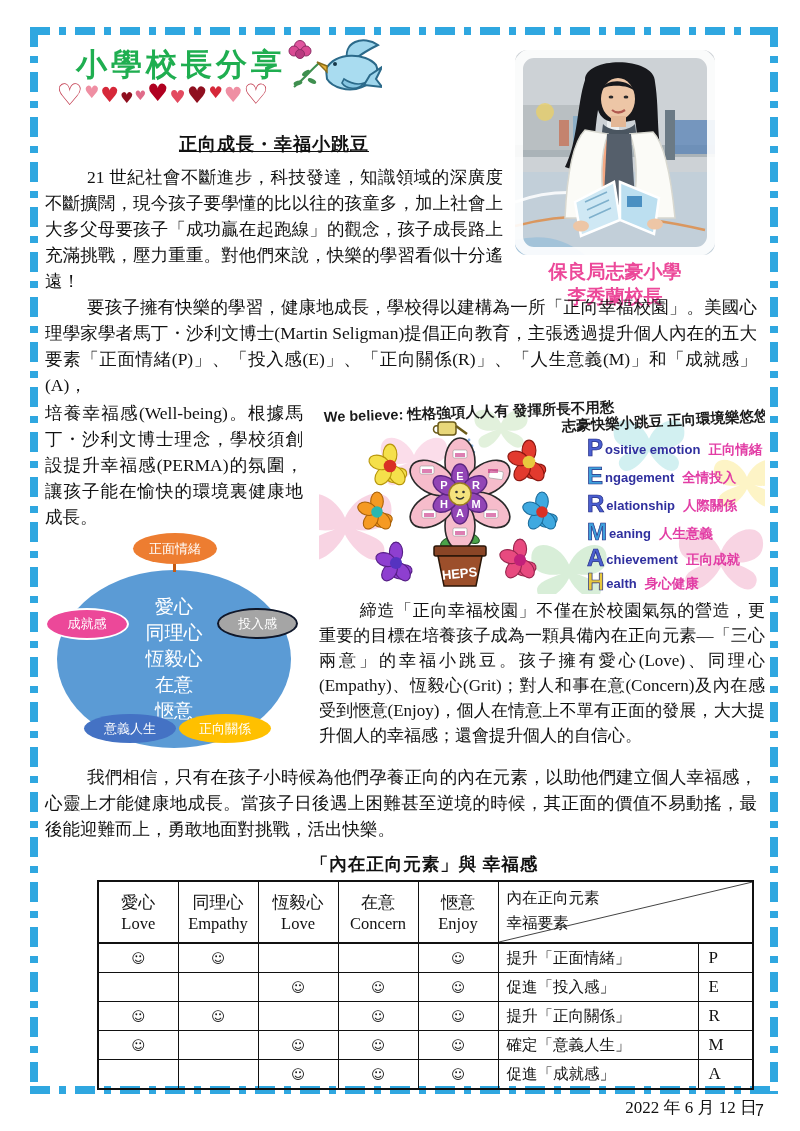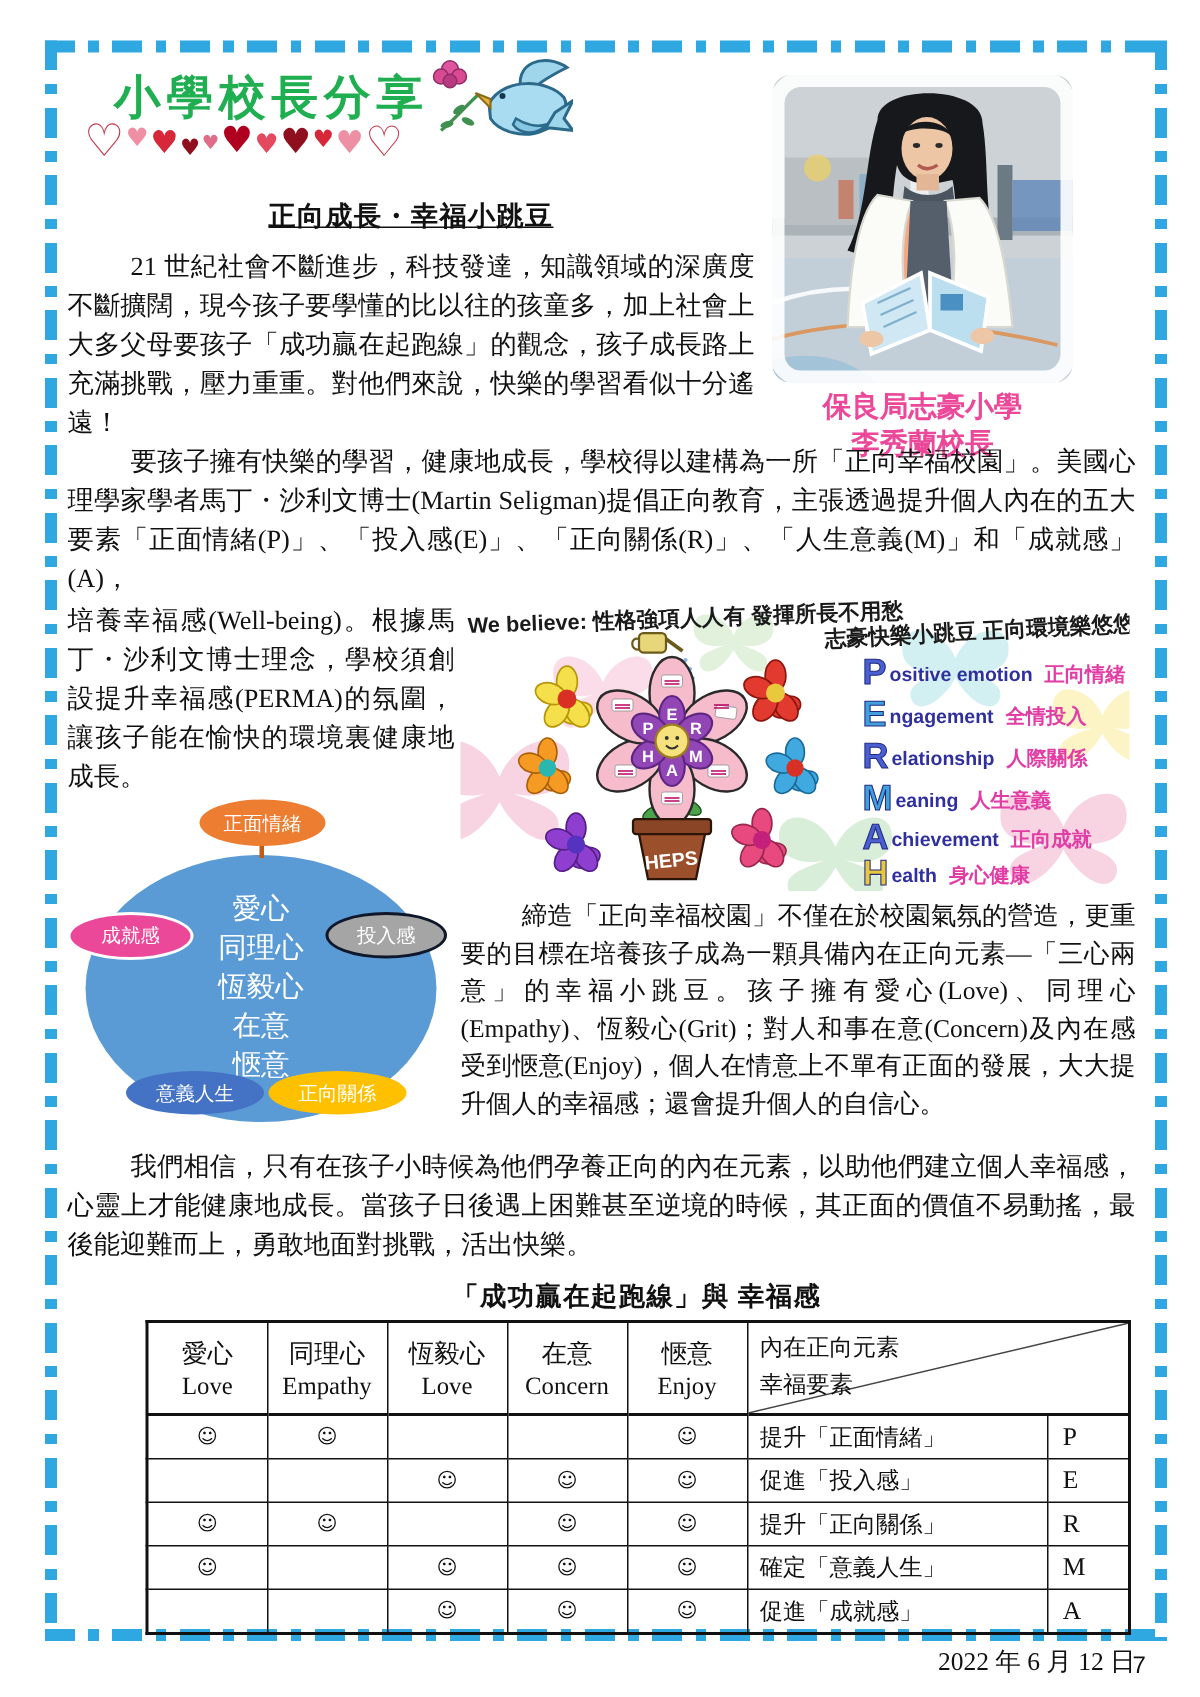--- a/index.html
+++ b/index.html
@@ -38,21 +38,21 @@
   .photo svg{display:block;}
   .photo-caption{margin-top:4px;font-family:"Liberation Sans",sans-serif;font-weight:bold;
     font-size:19px;line-height:25px;color:#ec4899;}
   
   .content{position:absolute;left:45px;top:128px;width:712px;}
   .article-heading{width:458px;text-align:center;font-size:18px;font-weight:bold;
     text-decoration:underline;letter-spacing:1px;margin:4px 0 8px 0;}
   .para{font-size:17.5px;line-height:26px;text-align:justify;margin:0;}
   .indent{text-indent:2.4em;}
   .para1{width:458px;}
-  .cols{display:flex;gap:4px;margin-top:2px;}
+  .cols{display:flex;gap:16px;margin-top:2px;}
   .col-left{width:258px;flex:none;}
   .col-right{flex:1;}
   .para-cont{font-size:17.5px;line-height:26px;text-align:justify;margin:0;}
   .para3{font-size:17px;line-height:25px;margin-top:4px;}
   .para4{margin-top:4px;}
   
   .ovalmap{position:relative;width:252px;height:230px;margin-top:0;
     font-family:"Liberation Sans",sans-serif;}
   .main-oval{position:absolute;left:12px;top:40px;width:234px;height:178px;border-radius:50%;
     background:#5b9bd5;color:#fff;display:flex;flex-direction:column;justify-content:center;
@@ -321,21 +321,21 @@
             <text y="190"><tspan x="268" font-weight="bold" font-size="24" fill="#e8c93e" stroke="#222a80" stroke-width="0.7">H</tspan><tspan dx="2" dy="-2" font-weight="bold" font-size="13" fill="#2f2f9e">ealth</tspan><tspan dx="8" font-weight="bold" font-size="13.5" fill="#e23da5">身心健康</tspan></text>
           </g>
         </svg>
 
         <p class="para para3 indent">締造「正向幸福校園」不僅在於校園氣氛的營造，更重要的目標在培養孩子成為一顆具備內在正向元素—「三心兩意」的幸福小跳豆。孩子擁有愛心(Love)、同理心(Empathy)、恆毅心(Grit)；對人和事在意(Concern)及內在感受到愜意(Enjoy)，個人在情意上不單有正面的發展，大大提升個人的幸福感；還會提升個人的自信心。</p>
       </div>
     </div>
 
     <p class="para para4 indent">我們相信，只有在孩子小時候為他們孕養正向的內在元素，以助他們建立個人幸福感，心靈上才能健康地成長。當孩子日後遇上困難甚至逆境的時候，其正面的價值不易動搖，最後能迎難而上，勇敢地面對挑戰，活出快樂。</p>
 
-    <div class="tbl-title">「成功贏在起跑線」與 幸福感</div>
+    <div class="tbl-title">「內在正向元素」與 幸福感</div>
     <table class="ptable">
       <colgroup>
           <col style="width:80px">
           <col style="width:80px">
           <col style="width:80px">
           <col style="width:80px">
           <col style="width:80px">
           <col style="width:200px">
           <col style="width:55px">
         </colgroup>

